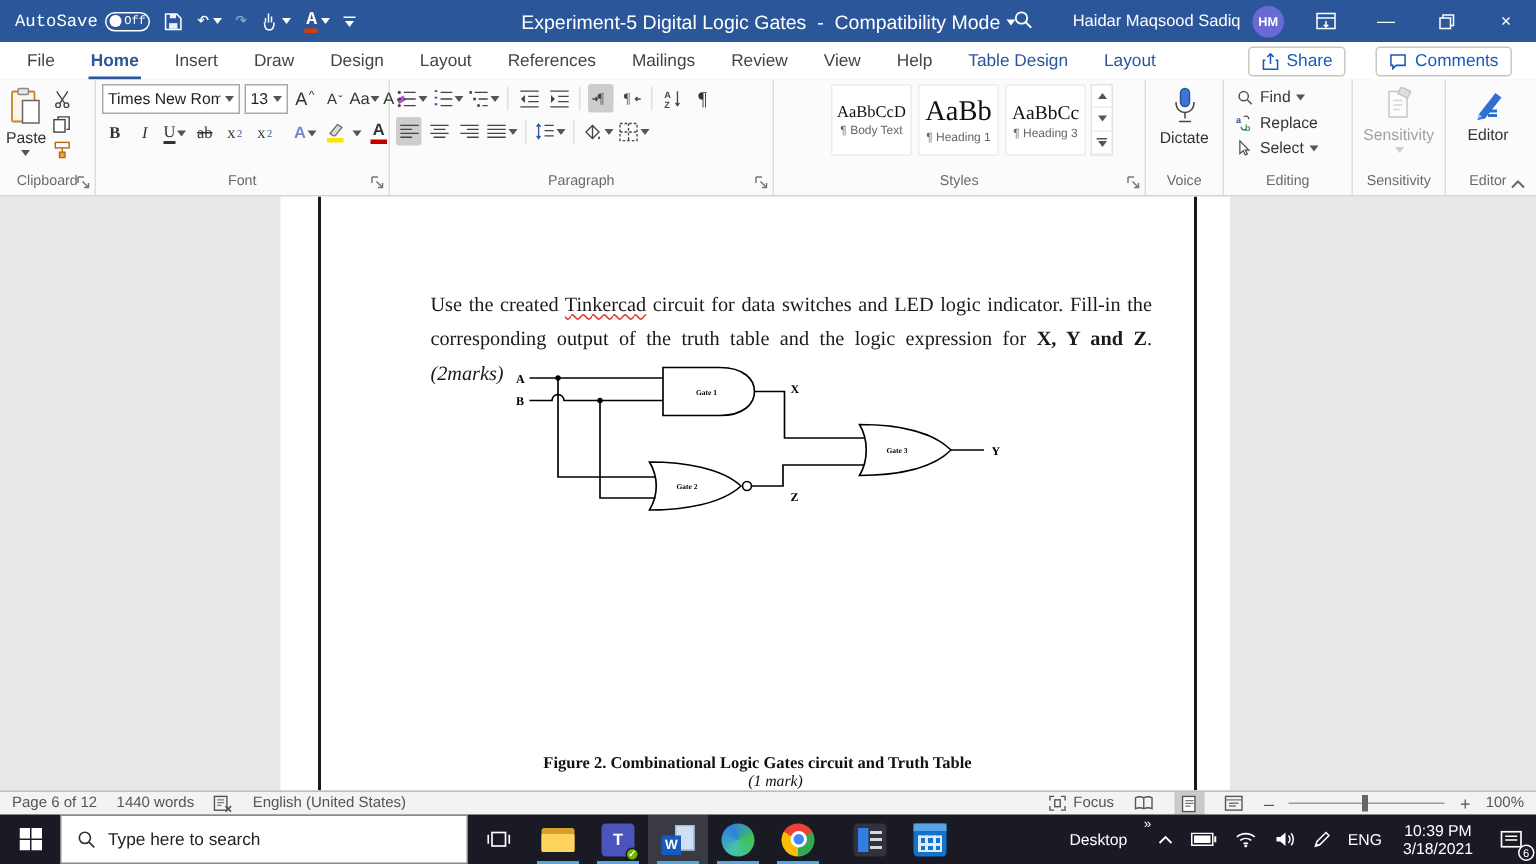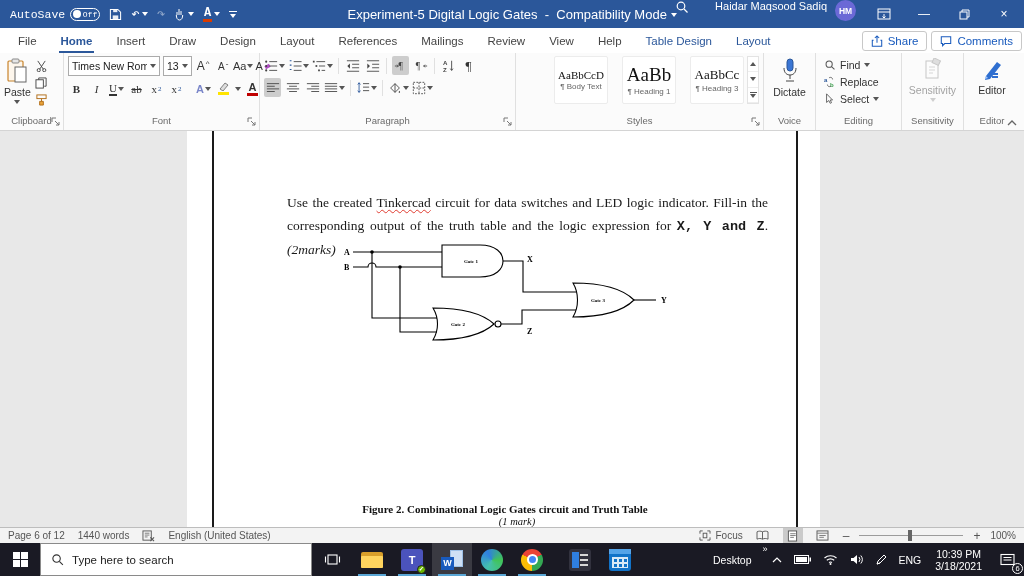--- a/index.html
+++ b/index.html
@@ -4,21 +4,21 @@
 <style>
   * { margin:0; padding:0; box-sizing:border-box; }
   html,body { width:1024px; height:576px; overflow:hidden; font-family:"Liberation Sans",sans-serif; background:#e8e8e8; }
 
   
   .titlebar { position:absolute; left:0; top:0; width:1024px; height:28px; background:#2b579a; color:#fff;
     display:flex; align-items:center; font-size:11.5px; padding:0 0 0 10px; }
   .tb-left { display:flex; align-items:center; gap:9px;font-family:Liberation Mono, monospace; }
   .tb-title { position:absolute; left:0; right:0; text-align:center; font-size:13px; pointer-events:none; }
   .tb-title span { pointer-events:auto; }
-  .tb-right { margin-left:auto; display:flex; align-items:flex-start; height:100%; }
+  .tb-right { margin-left:auto; display:flex; align-items:center; height:100%; }
   .autosave { display:flex; align-items:center; gap:5px; }
   .pill { width:30px; height:13px; border:1px solid #fff; border-radius:7px; display:flex; align-items:center; padding:0 2px; gap:2px; }
   .pill .dot { width:8px; height:8px; background:#fff; border-radius:50%; }
   .pill .st { font-size:8px; }
   .car { width:0; height:0; border-left:3px solid transparent; border-right:3px solid transparent; border-top:4px solid currentColor; display:inline-block; }
   .qbtn { display:flex; align-items:center; gap:2px; cursor:default; }
   .uglyph { font-size:14px; line-height:1; }
   .dim { opacity:.45; }
   .fcA { font-weight:bold; font-size:12px; line-height:1; border-bottom:3px solid #d83b01; padding:0 1px; }
   .custqat { display:flex; flex-direction:column; align-items:center; }
@@ -29,21 +29,21 @@
   .tb-user { font-size:11px; }
   .tb-search { margin-right:26px; }
 
   
   .tabsrow { position:absolute; left:0; top:28px; width:1024px; height:25px; background:#fff; display:flex; align-items:center;
     font-size:11.5px; color:#444; padding-left:6px; }
   .tab { padding:0 12px; height:100%; display:flex; align-items:center; position:relative; cursor:default; }
   .tab.active { color:#2b579a; font-weight:bold; }
   .tab.active::after { content:""; position:absolute; left:10px; right:10px; bottom:0; height:2.5px; background:#2b579a; }
   .tab.ctx { color:#2b579a; }
-  .tabsrow-right { margin-left:auto; display:flex; gap:4px; padding-right:2px; }
+  .tabsrow-right { margin-left:auto; display:flex; gap:20px; padding-right:16px; }
   .pillbtn { border:1px solid #c8c8c8; border-radius:3px; height:20px; padding:0 8px; display:flex; align-items:center; gap:5px;
     font-size:11.5px; color:#185abd; background:#fff; }
 
   
   .ribbon { position:absolute; left:0; top:53px; width:1024px; height:78px; background:#fbfbfb; border-bottom:1px solid #d4d4d4; display:flex; }
   .rgroup { height:100%; border-right:1px solid #e0e0e0; display:flex; flex-direction:column; position:relative; }
   .gcontent { flex:1; padding:3px 4px 0 4px; }
   .glabel { height:17px; font-size:9.5px; color:#6a6a6a; text-align:center; line-height:16px; position:relative; }
   .launcher { position:absolute; right:2px; bottom:3px; width:10px; height:10px; color:#777; }
   .bigbtn { display:flex; flex-direction:column; align-items:center; justify-content:flex-start; font-size:10.5px; color:#333; padding-top:2px; gap:2px; }
@@ -53,41 +53,41 @@
   .combo .car { color:#555; }
   .sbtn { min-width:17px; height:19px; display:flex; align-items:center; justify-content:center; font-size:11px; color:#333; gap:1px; }
   .sbtn.sel { background:#cdcdcd; border-radius:2px; }
   .serif { font-family:"Liberation Serif",serif; }
   .sep { width:1px; height:16px; background:#e0e0e0; margin:0 2px; }
   .row2 { margin-top:3px; }
   .ubar { border-bottom:2px solid #333; }
   .ybar { display:inline-block; width:11px; height:3px; background:#ffe400; }
   .rbar { display:inline-block; width:11px; height:3px; background:#c00000; }
   .stack { display:flex; flex-direction:column; }
-  .styles-wrap { display:flex; gap:14px;padding-left:34px; }
+  .styles-wrap { display:flex; gap:4px;padding-left:34px; }
   .stylecard { width:54px; height:48px; background:#fff; border:1px solid #ececec; border-radius:2px; display:flex; flex-direction:column;
     align-items:center; justify-content:center; gap:1px; }
   .stylecard .pv { font-family:"Liberation Serif",serif; color:#111; white-space:nowrap; }
   .stylecard .nm { font-size:8px; color:#666; white-space:nowrap; }
   .sscroll { width:15px; display:flex; flex-direction:column; border:1px solid #e3e3e3; background:#fff; }
   .sscroll div { flex:1; display:flex; align-items:center; justify-content:center; color:#555; border-bottom:1px solid #eee; }
   .tri-up { width:0;height:0;border-left:3.5px solid transparent;border-right:3.5px solid transparent;border-bottom:4px solid #555; }
   .tri-dn { width:0;height:0;border-left:3.5px solid transparent;border-right:3.5px solid transparent;border-top:4px solid #555; }
   .morebar { width:7px; height:1.5px; background:#555; margin-bottom:1px; }
   .editrow { display:flex; align-items:center; gap:4px; font-size:10.5px; color:#333; height:17px; }
   .collapse { position:absolute; right:6px; bottom:3px; color:#666; }
 
   
   .docarea { position:absolute; left:0; top:131px; width:1024px; height:396px; background:#e8e8e8; overflow:hidden; }
   .page { position:absolute; left:187px; top:0; width:633px; height:396px; background:#fff; }
   .tline { position:absolute; top:0; bottom:0; width:2px; background:#1a1a1a; }
   .docpara { position:absolute; left:100px; top:60px; width:481px; font-family:"Liberation Serif",serif; font-size:13.5px;
     line-height:23px; color:#1a1a1a; text-align:justify; }
   .squig { text-decoration:underline wavy #e03c31 1px; text-underline-offset:2px; }
-  .docbold { font-weight:bold;font-family:Liberation Mono, monospace; }
+  .docbold { font-weight:bold; }
   .docital { font-style:italic; }
   .caption { position:absolute; left:26px; width:584px; top:372px; text-align:center; font-family:"Liberation Serif",serif;
     font-size:11px; font-weight:bold; color:#111; }
   .capmarks { position:absolute; left:26px; width:584px; top:385px; text-align:center; font-family:"Liberation Serif",serif;
     font-size:10.5px; font-style:italic; color:#111;margin-left:12px; }
   .circ text { font-family:"Liberation Serif",serif; font-weight:bold; fill:#000; }
 
   
   .statusbar { position:absolute; left:0; top:527px; width:1024px; height:16px; background:#f3f3f3; border-top:1px solid #bdbdbd;
     display:flex; align-items:center; font-size:10px; color:#555; padding:0 8px; gap:13px; }

